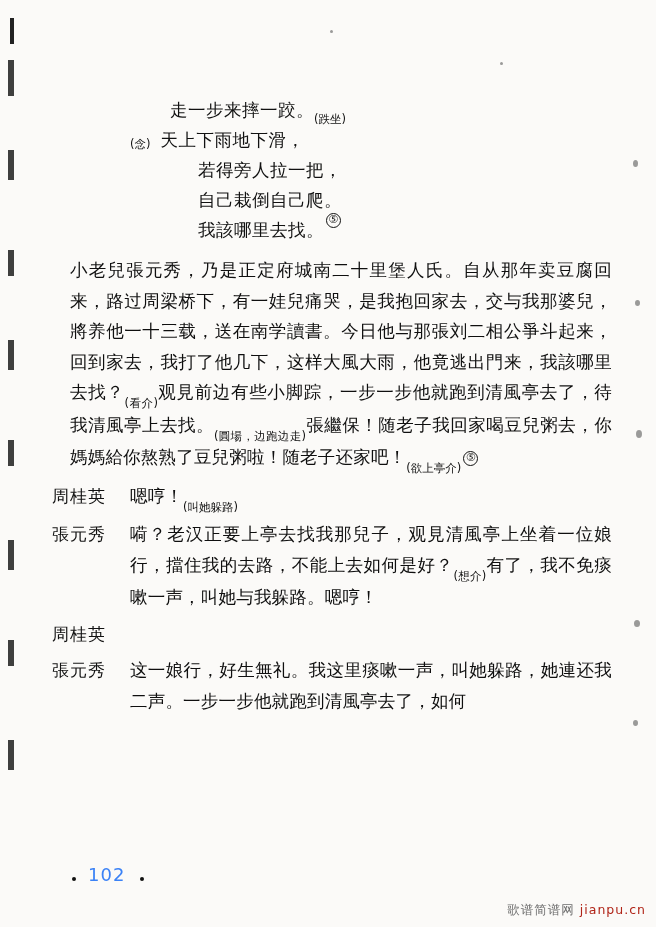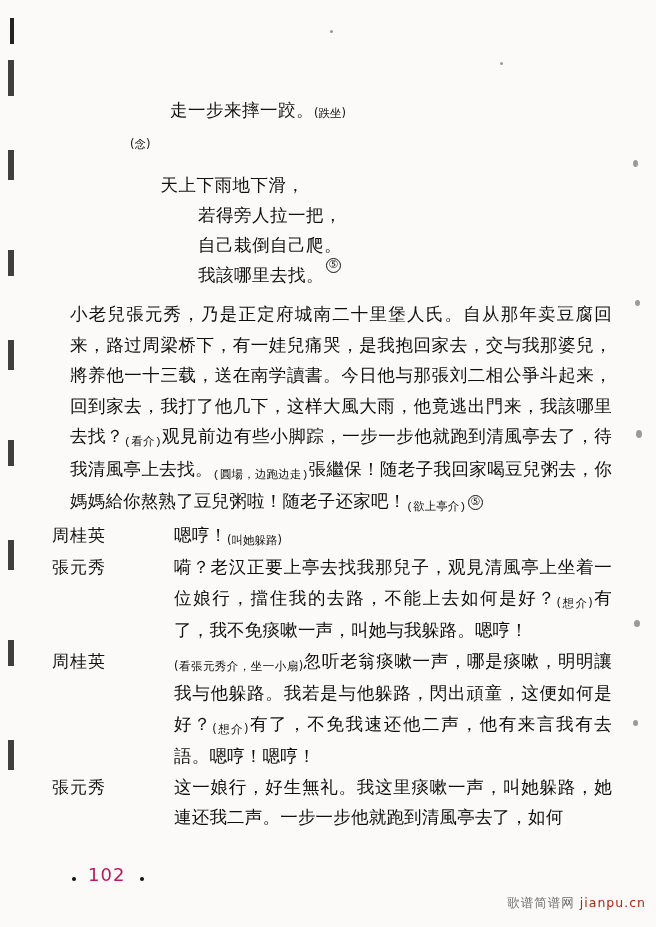--- a/index.html
+++ b/index.html
@@ -50,47 +50,47 @@
     font-family: "DejaVu Sans", sans-serif;
   }
   .indent-1 { padding-left: 118px; }
   .indent-2 { padding-left: 146px; }
   .verse-block { margin-bottom: 2px; }
   .small {
     font-size: 11.5px;
     letter-spacing: 0;
     vertical-align: baseline;
     position: relative;
-    top: 3px;
+    top: 9px;
   }
   .prose {
     font-size: 17.5px;
     line-height: 30.5px;
     color: #0f0f0f;
     text-align: justify;
     letter-spacing: .2px;
     padding-left: 18px;
   }
-  .prose p { margin: 0; font-family: Liberation Mono, monospace; }
+  .prose p { margin: 0; }
   .circ {
     display: inline-block;
     font-size: 11px;
     border: 1px solid #111;
     border-radius: 50%;
     width: 13px;
     height: 13px;
     line-height: 12px;
     text-align: center;
     position: relative;
     top: -2px;
     margin-left: 2px;
   }
   .dialog {
     display: flex;
-    gap: 44px;
+    margin-top: 6px;
   }
   .speaker {
     width: 78px;
     flex: 0 0 78px;
     font-size: 17px;
     line-height: 30.5px;
     letter-spacing: 1px;
     color: #111;
   }
   .speech {
@@ -106,21 +106,21 @@
     left: 0;
     bottom: 0;
     width: 656px;
     height: 80px;
   }
   .pagenum {
     position: absolute;
     left: 88px;
     bottom: 42px;
     font-size: 18px;
-    color: #be185d;
+    color: #3b82f6;
     letter-spacing: 1px;
   }
   .dot-left {
     position: absolute;
     left: 72px;
     bottom: 46px;
     width: 4px;
     height: 4px;
     background: #111;
     border-radius: 50%;
@@ -130,21 +130,21 @@
     left: 140px;
     bottom: 46px;
     width: 4px;
     height: 4px;
     background: #111;
     border-radius: 50%;
   }
   .watermark {
     position: absolute;
     right: 10px;
-    bottom: 15px;
+    bottom: 8px;
     font-size: 12.5px;
     color: #6e6e6e;
     letter-spacing: 1px;
   }
   .watermark .wm-red { color: #b02418; }
   .top-rule {
     position: absolute;
     left: 10px;
     top: 18px;
     width: 4px;
@@ -177,21 +177,21 @@
 
   <div class="content">
 
     <div class="verse-block">
       <div class="line indent-1">
         <span>走一步来摔一跤。</span>
         <span class="small">(跌坐)</span>
       </div>
       <div class="line" style="padding-left:78px;">
         <span class="small" style="top:4px;">(念)</span>
-        <span style="margin-left:10px;margin-top:45px;">天上下雨地下滑，</span>
+        <span style="margin-left:10px;">天上下雨地下滑，</span>
       </div>
       <div class="line indent-2">
         <span>若得旁人拉一把，</span>
       </div>
       <div class="line indent-2">
         <span>自己栽倒自己爬。</span>
       </div>
       <div class="line indent-2">
         <span>我該哪里去找。</span>
         <span class="circ">⑤</span>
@@ -213,23 +213,20 @@
 
     <div class="dialog">
       <div class="speaker">張元秀</div>
       <div class="speech">
         <span>嗬？老汉正要上亭去找我那兒子，观見清風亭上坐着一位娘行，擋住我的去路，不能上去如何是好？</span><span class="small">(想介)</span><span>有了，我不免痰嗽一声，叫她与我躲路。嗯哼！</span>
       </div>
     </div>
 
     <div class="dialog">
       <div class="speaker">周桂英</div>
-      <div class="speech">
-        <span class="small">(看張元秀介，坐一小扇)</span><span>忽听老翁痰嗽一声，哪是痰嗽，明明讓我与他躲路。我若是与他躲路，閃出頑童，这便如何是好？</span><span class="small">(想介)</span><span>有了，不免我速还他二声，他有来言我有去語。嗯哼！嗯哼！</span>
-      </div>
     </div>
 
     <div class="dialog">
       <div class="speaker">張元秀</div>
       <div class="speech">
         <span>这一娘行，好生無礼。我这里痰嗽一声，叫她躲路，她連还我二声。一步一步他就跑到清風亭去了，如何</span>
       </div>
     </div>
 
   </div>

